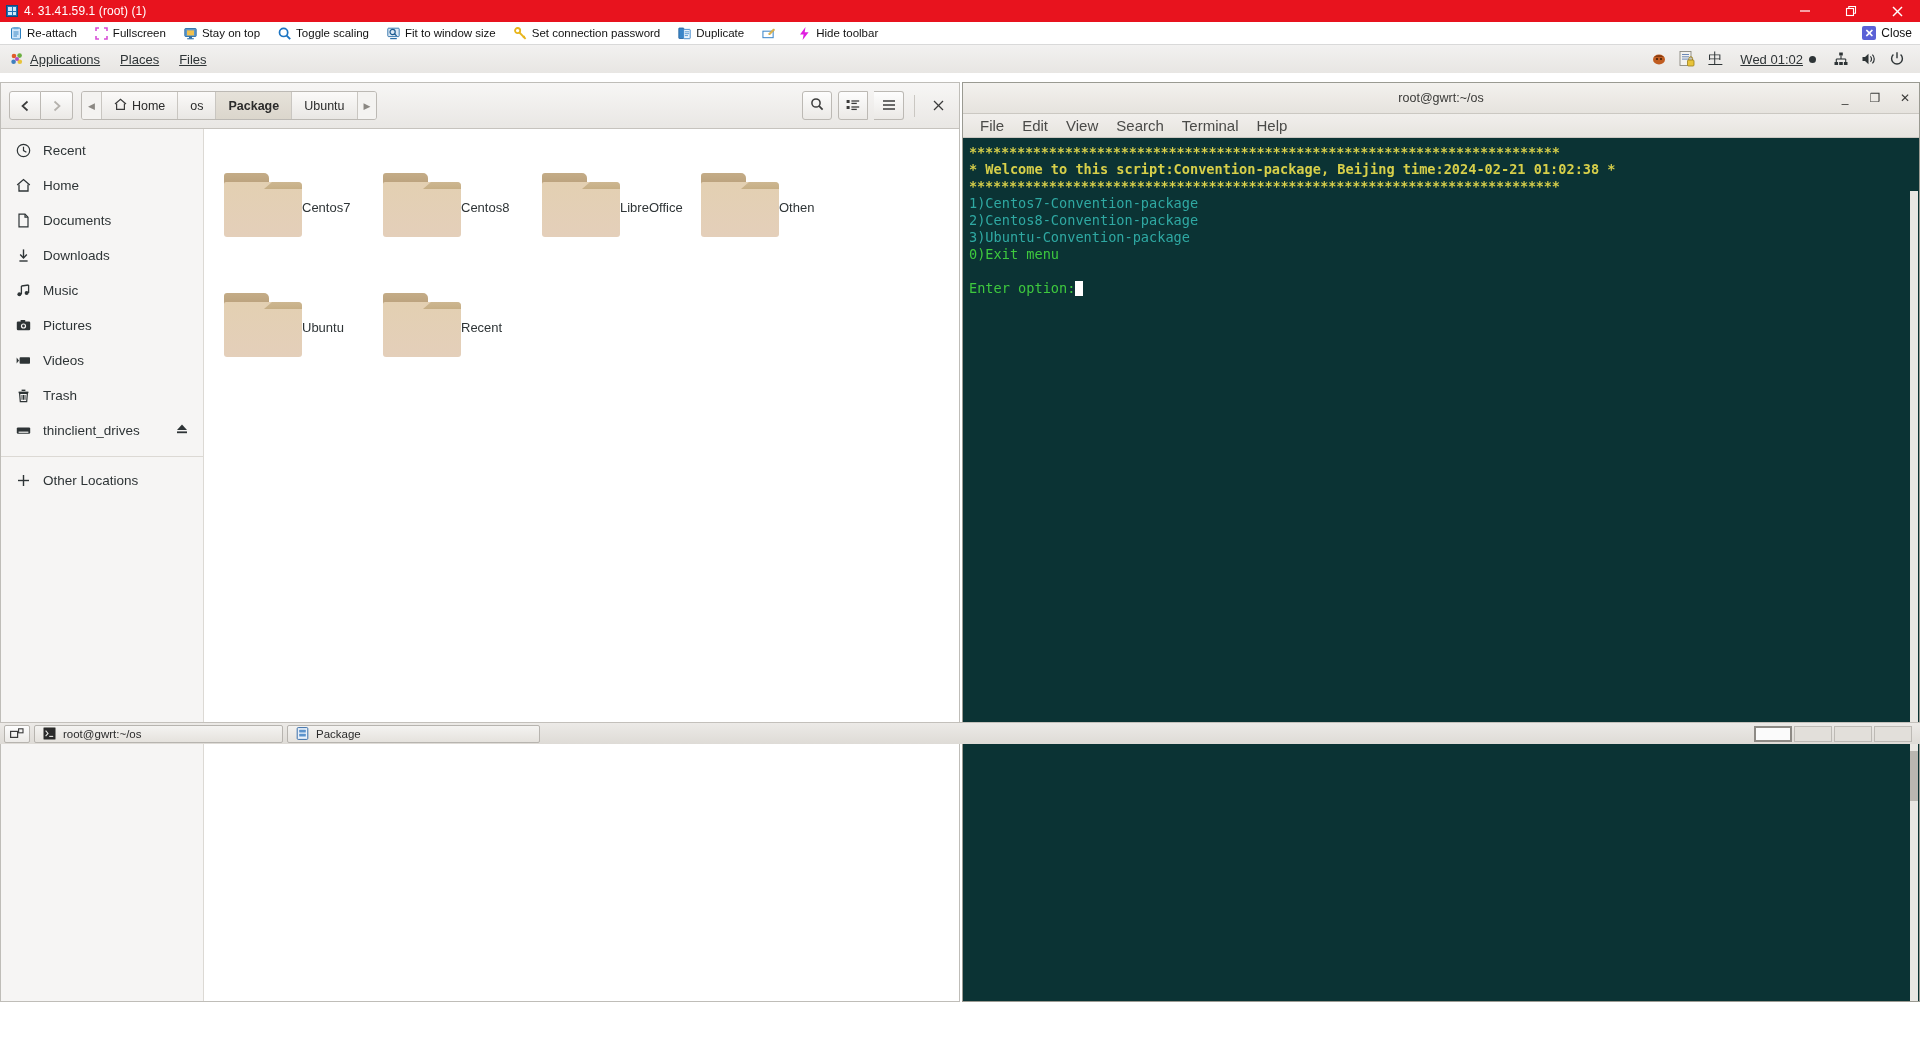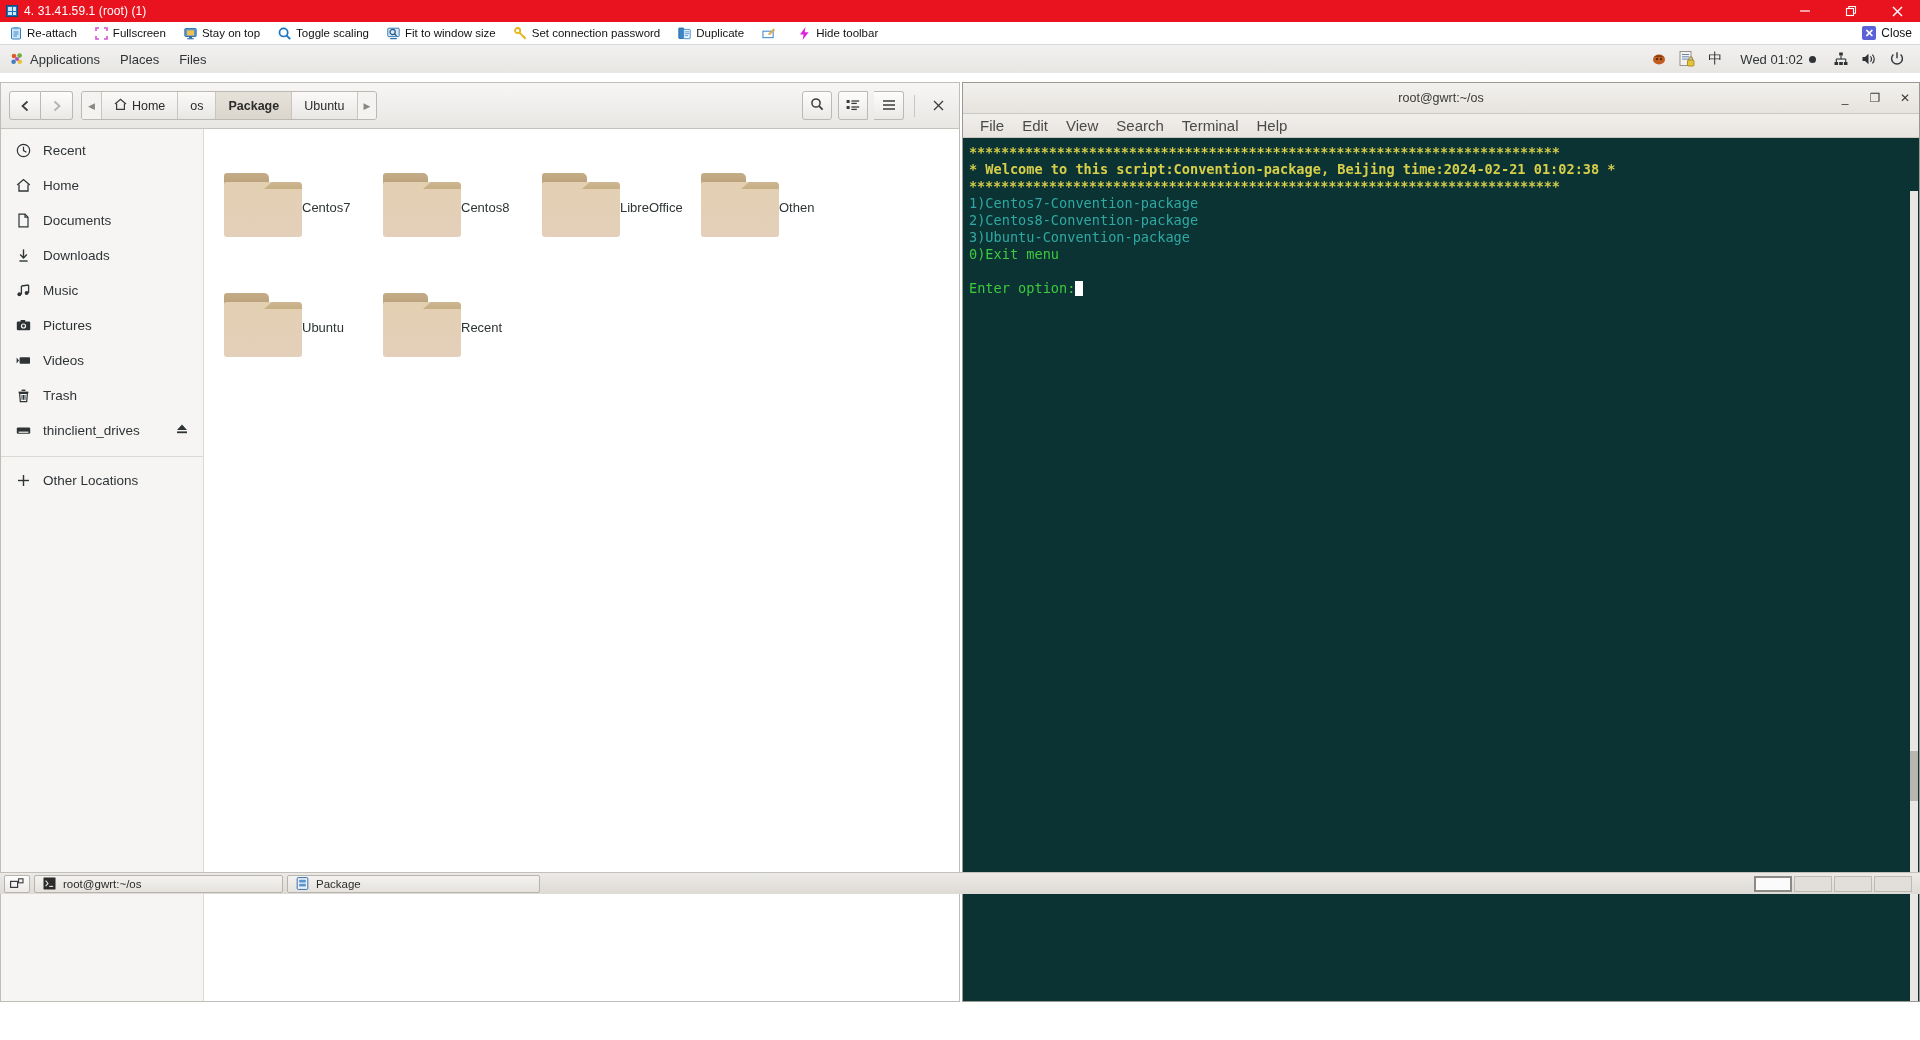--- a/index.html
+++ b/index.html
@@ -2,21 +2,21 @@
 <html><head>
 <meta charset="utf-8">
 <style>
   html,body{margin:0;padding:0;}
   body{
     width:1920px;height:1040px;overflow:hidden;
     font-family:"Liberation Sans",sans-serif;
     background:#ffffff;
     -webkit-font-smoothing:antialiased;
   }
-  .screen{position:relative;width:1920px;height:894px;background:#4d7c0f;}
+  .screen{position:relative;width:1920px;height:744px;background:#4d7c0f;}
 
   
   .vnc-titlebar{
     position:absolute;left:0;top:0;width:1920px;height:22px;
     background:#e8131e;display:flex;align-items:center;
   }
   .vnc-title-left{display:flex;align-items:center;gap:6px;padding-left:6px;}
   .vnc-app-ico{
     width:12px;height:12px;background:#1f6fb5;border:1px solid #0d4a80;
     display:grid;grid-template-columns:1fr 1fr;grid-template-rows:1fr 1fr;gap:1px;padding:1px;box-sizing:border-box;
@@ -47,21 +47,21 @@
   .tb-close .xbox{
     width:14px;height:14px;background:#5b61d6;color:#fff;font-size:11px;font-weight:bold;
     display:flex;align-items:center;justify-content:center;border-radius:2px;
   }
 
   
   .gnome-panel{
     position:absolute;left:0;top:45px;width:1920px;height:28px;
     background:linear-gradient(#f2f1f0,#e8e6e3);
     border-bottom:1px solid #c3c0bb;
-    display:flex;align-items:center;font-size:13px;color:#2e3436;
+    display:flex;align-items:center;font-size:13px;color:#2e3436;text-decoration:underline;
   }
   .gp-menu{display:flex;align-items:center;height:28px;}
   .gp-item{display:flex;align-items:center;gap:6px;padding:0 10px;height:28px;}
   .gp-logo{
     width:14px;height:14px;position:relative;
   }
   .gp-right{margin-left:auto;display:flex;align-items:center;gap:2px;padding-right:10px;}
   .gp-tray{width:26px;height:24px;display:flex;align-items:center;justify-content:center;}
   .gp-clock{display:flex;align-items:center;gap:6px;padding:0 10px;font-size:13px;}
   .dot{width:7px;height:7px;border-radius:50%;background:#2e3436;display:inline-block;}

